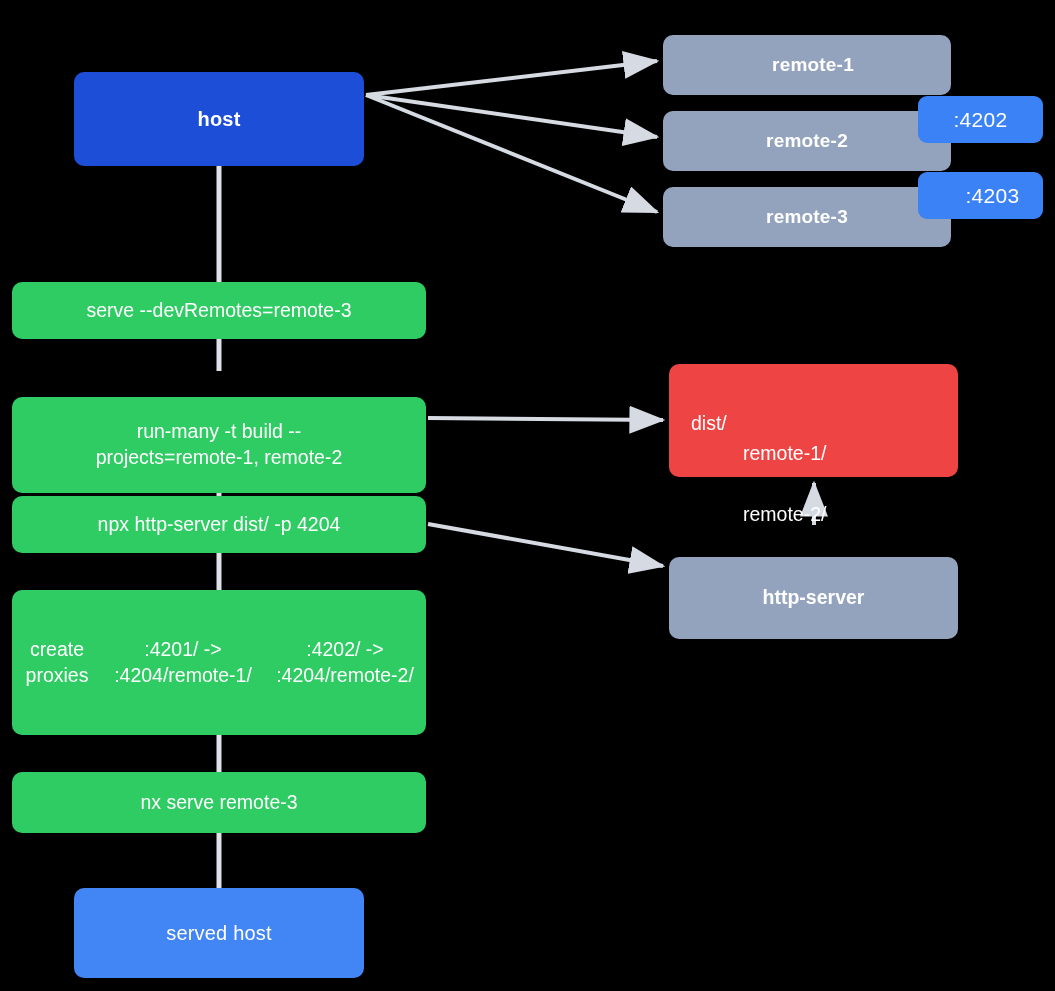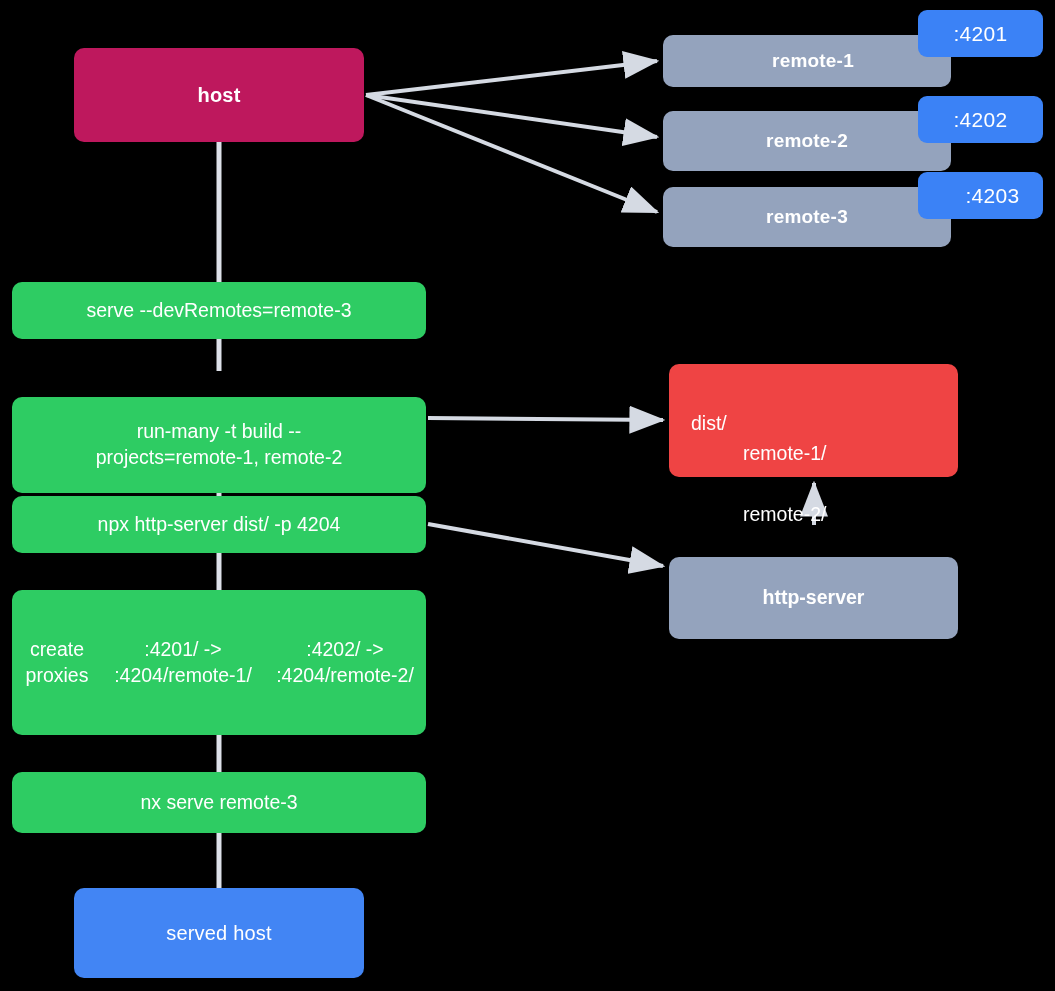--- a/index.html
+++ b/index.html
@@ -32,24 +32,25 @@
     box-sizing: border-box;
     border-radius: 10px;
     display: flex;
     align-items: center;
     justify-content: center;
     color: #ffffff;
     text-align: center;
     line-height: 1.32;
   }
   .node-host {
-    background: #be185d;
+    background: #1d4ed8;
     font-weight: bold;
     font-size: 20px;
     letter-spacing: 0.2px;
+    margin-top: 24px;
   }
   .node-served {
     background: #4285f4;
     font-weight: normal;
     font-size: 20px;
     letter-spacing: 0.2px;
   }
   .node-remote {
     background: #94a3bd;
     font-weight: bold;
@@ -140,25 +141,22 @@
 
     <line x1="428" y1="524" x2="663" y2="566" stroke="#d5dae3" stroke-width="4" marker-end="url(#arrowhead)"></line>
 
     <line x1="814" y1="525" x2="814" y2="483" stroke="#d5dae3" stroke-width="4" marker-end="url(#arrowhead)"></line>
   </svg>
 
   <div class="node node-host" style="left:74px; top:48px; width:290px; height:94px;">
     <span>host</span>
   </div>
 
-  <div class="node node-remote" style="left:663px; top:35px; width:288px; height:52px;padding-left:12px;">
+  <div class="node node-remote" style="left:663px; top:35px; width:288px; height:60px;padding-left:12px;">
     <span>remote-1</span>
-  </div>
-  <div class="badge" style="left:918px; top:10px; width:125px; height:47px;">
-    <span>:4201</span>
   </div>
 
   <div class="node node-remote" style="left:663px; top:111px; width:288px; height:60px;">
     <span>remote-2</span>
   </div>
   <div class="badge" style="left:918px; top:96px; width:125px; height:47px;">
     <span>:4202</span>
   </div>
 
   <div class="node node-remote" style="left:663px; top:187px; width:288px; height:60px;">

